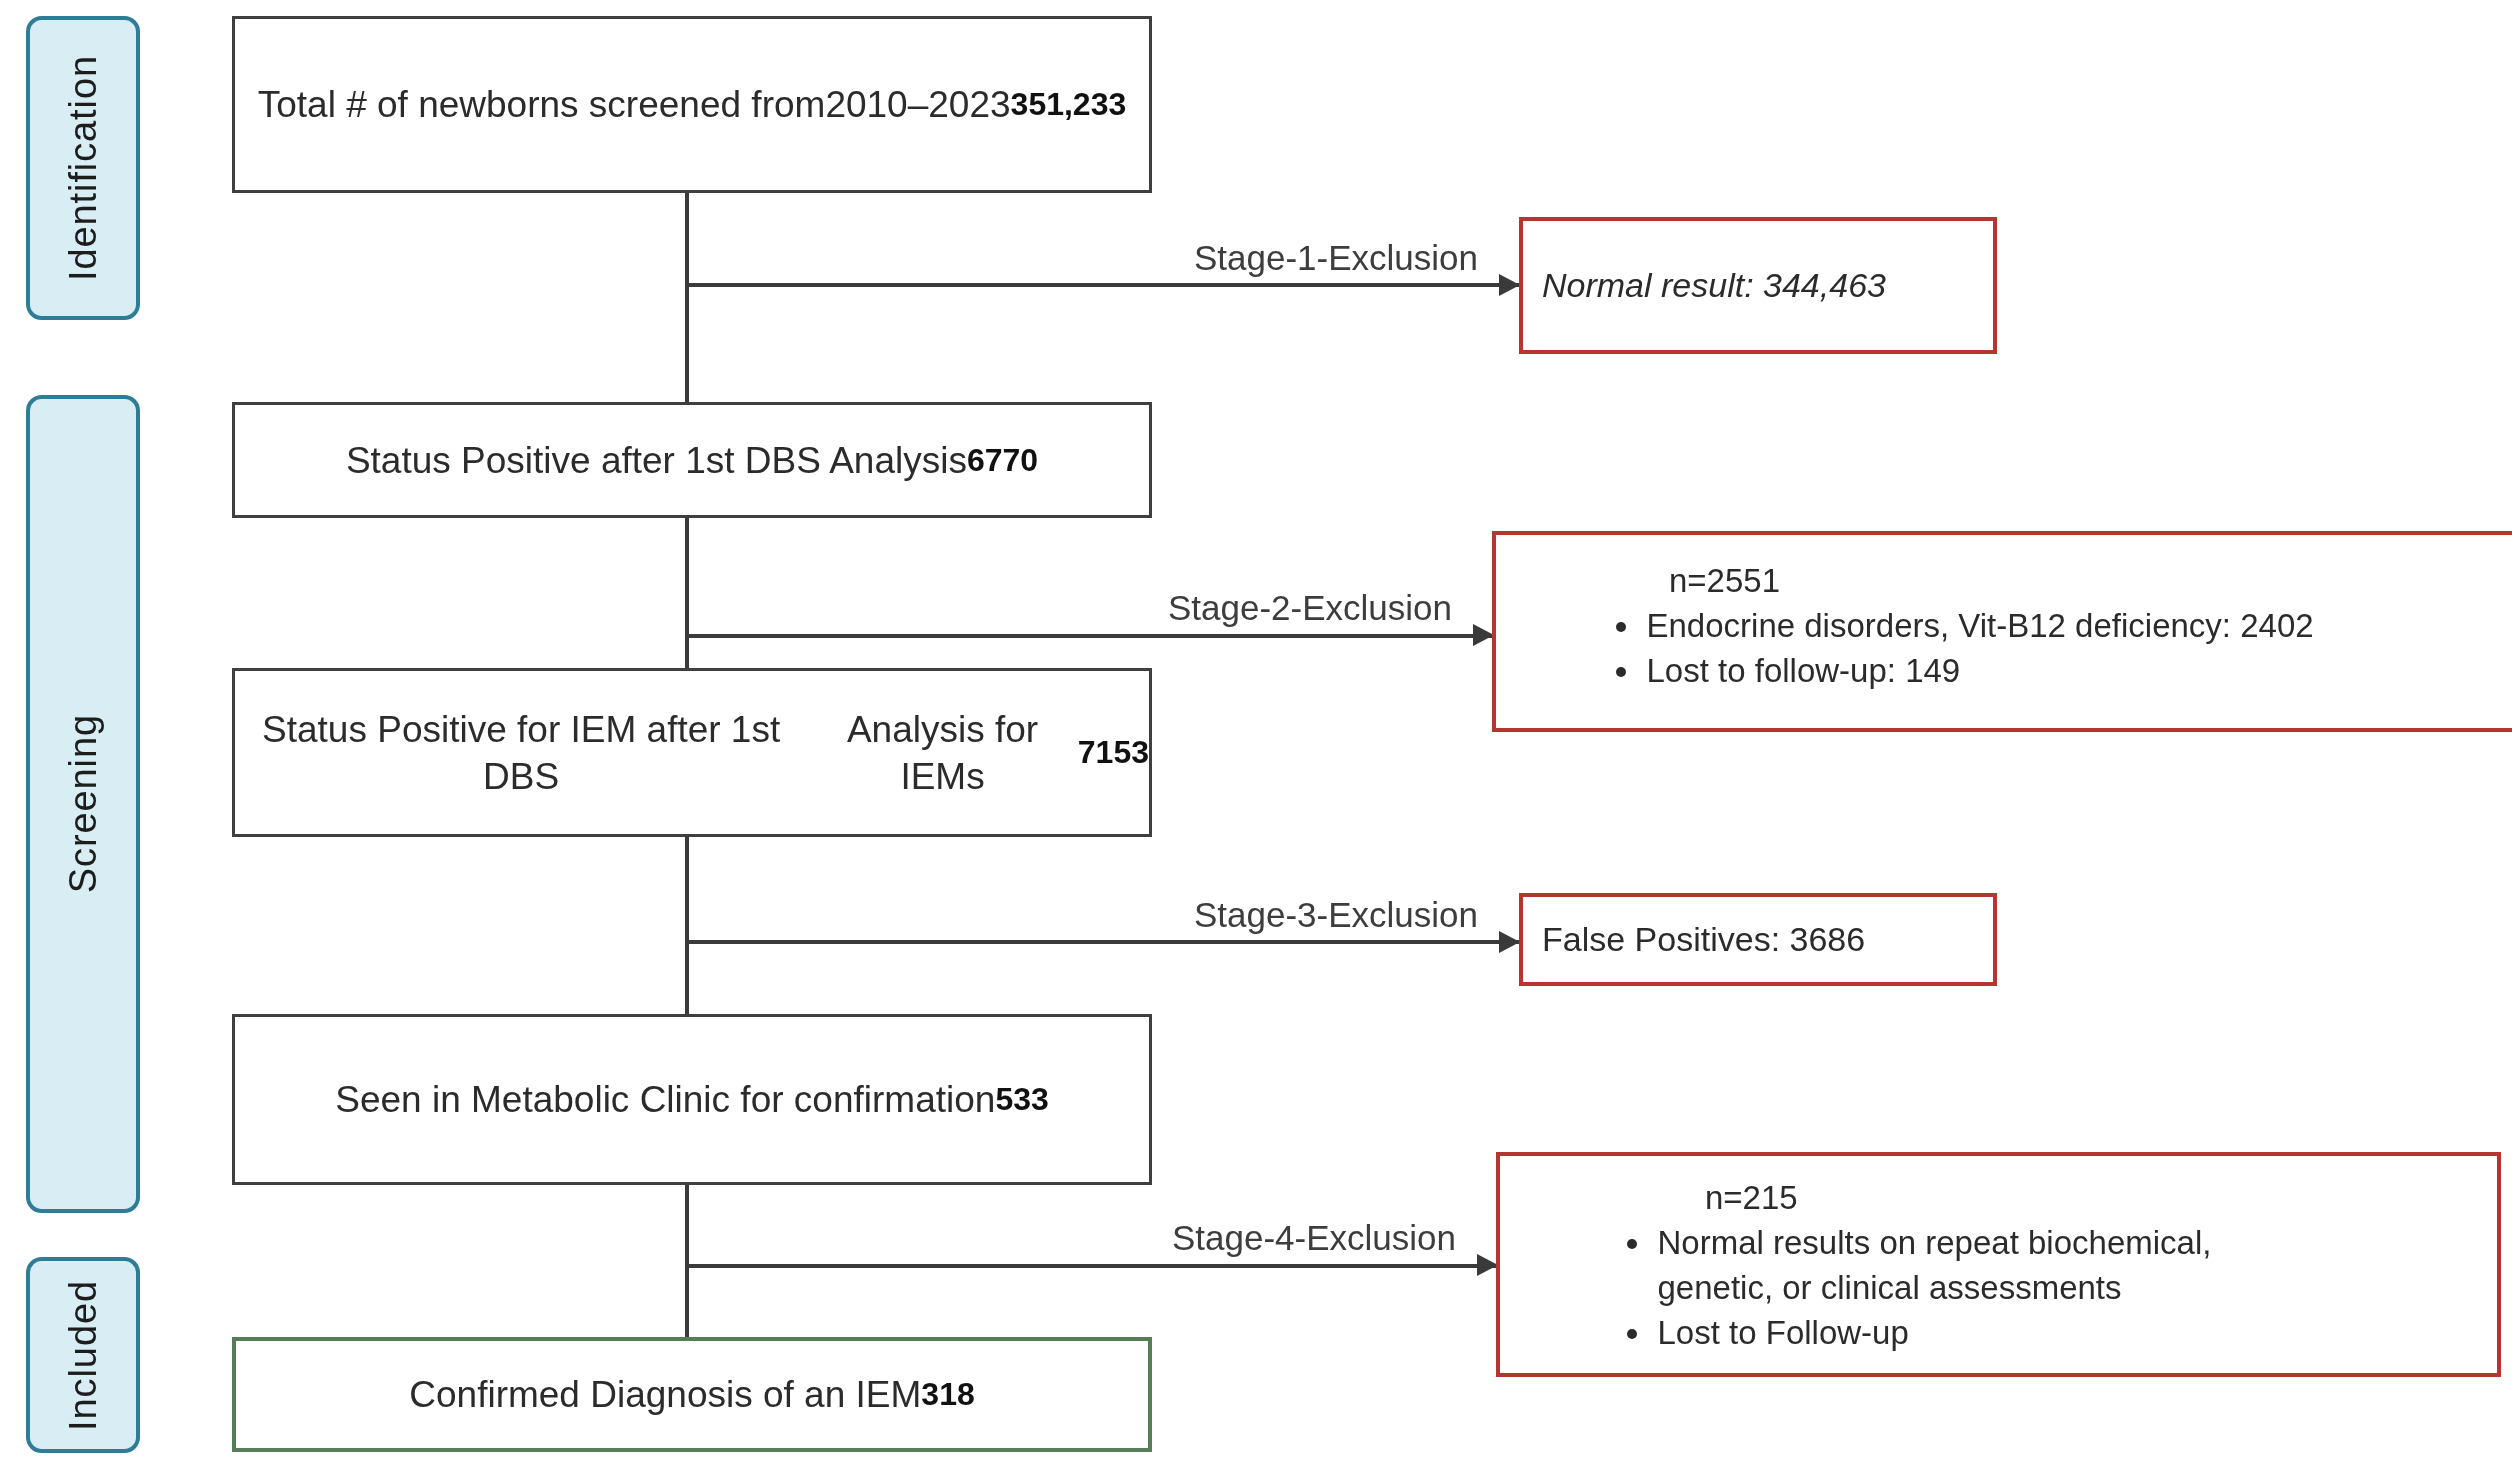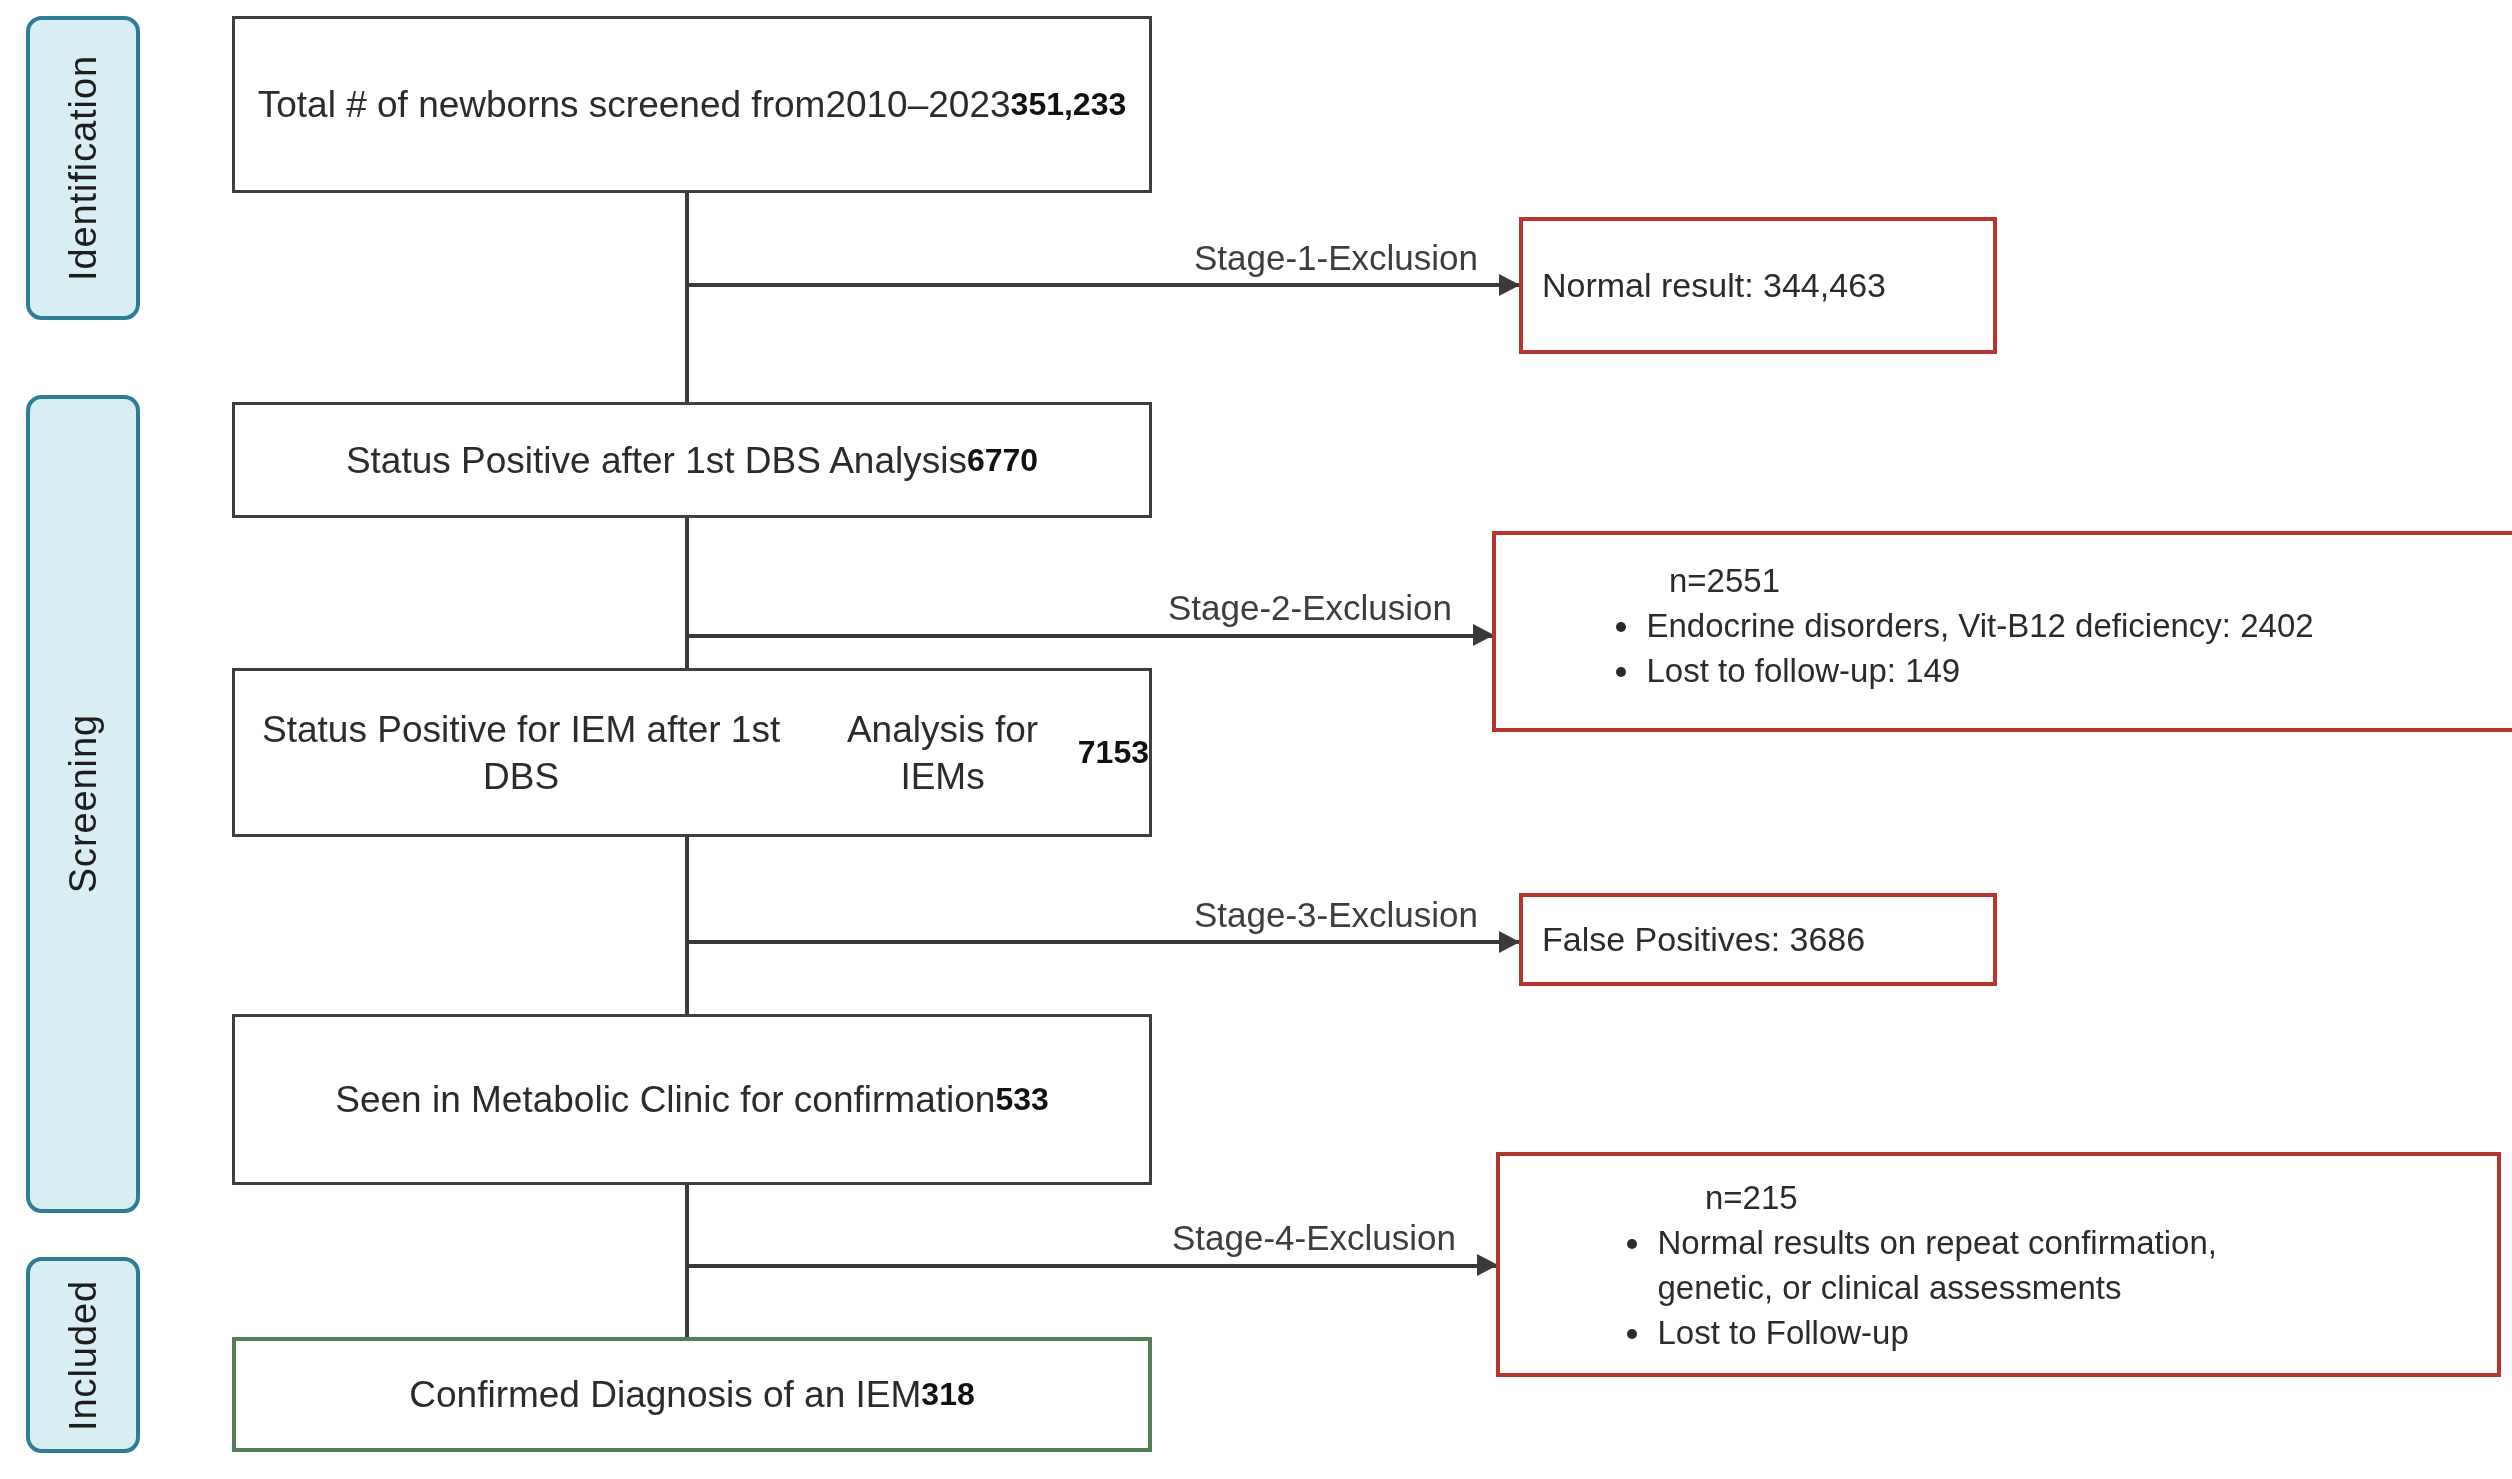--- a/index.html
+++ b/index.html
@@ -113,38 +113,38 @@
   <div class="fbox" style="top:1014px; height:171px;">
     <span class="bline">Seen in Metabolic Clinic for confirmation</span>
     <span class="bval">533</span>
   </div>
 
   <div class="fbox included" style="top:1337px; height:115px;">
     <span class="bline">Confirmed Diagnosis of an IEM</span>
     <span class="bval">318</span>
   </div>
 
-  <div class="ebox simple" style="left:1519px; top:217px; width:478px; height:137px;">
+  <div class="ebox simple" style="left:1519px; top:217px; width:478px; height:137px;font-style:italic;">
     <span>Normal result: 344,463</span>
   </div>
 
   <div class="ebox stage2" style="left:1492px; top:531px; width:1110px; height:201px;">
     <div class="nline">n=2551</div>
     <ul>
       <li>Endocrine disorders, Vit-B12 deficiency: 2402</li>
       <li>Lost to follow-up: 149</li>
     </ul>
   </div>
 
   <div class="ebox simple" style="left:1519px; top:893px; width:478px; height:93px;">
     <span>False Positives: 3686</span>
   </div>
 
   <div class="ebox stage4" style="left:1496px; top:1152px; width:1005px; height:225px;">
     <div class="nline">n=215</div>
     <ul>
-      <li>Normal results on repeat confirmation, genetic, or clinical assessments</li>
+      <li>Normal results on repeat biochemical, genetic, or clinical assessments</li>
       <li>Lost to Follow-up</li>
     </ul>
   </div>
 
 </div>
 
 
 </body></html>

